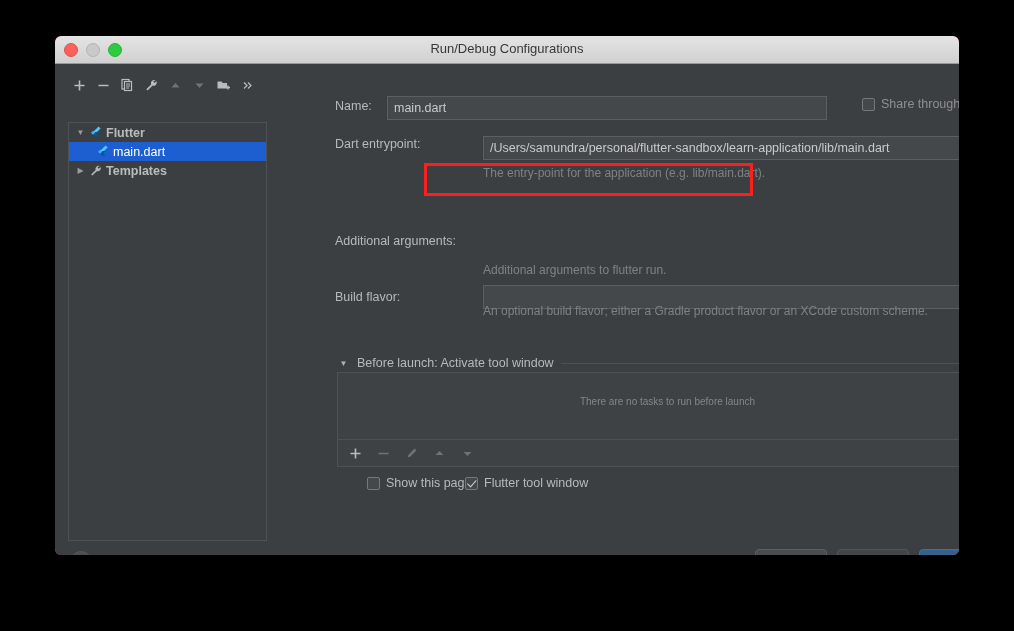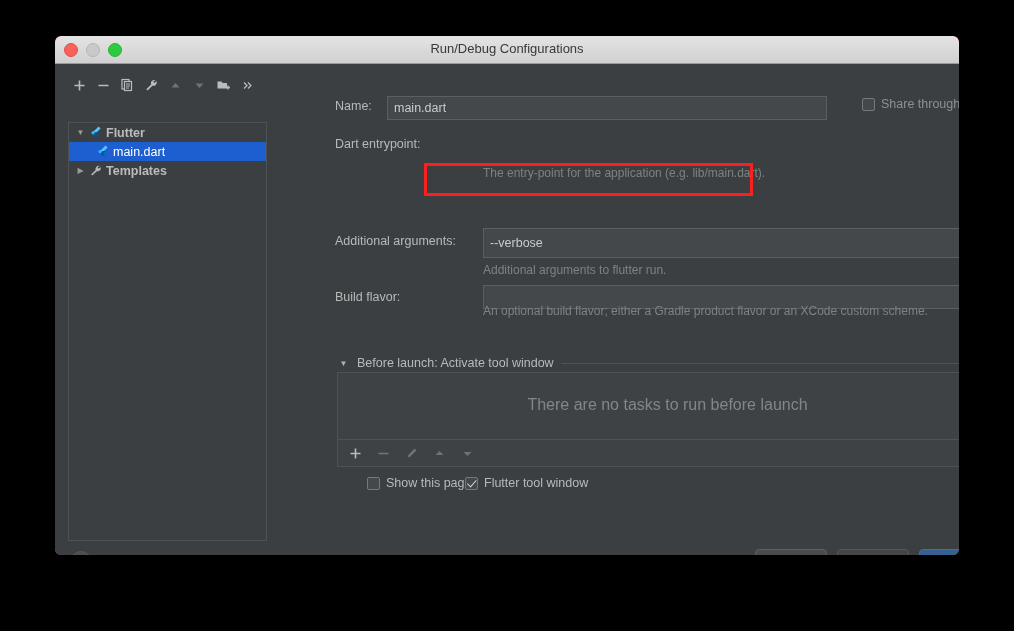--- a/index.html
+++ b/index.html
@@ -262,21 +262,21 @@
     height: 95px;
     box-sizing: border-box;
     background: #3f4244;
     border: 1px solid #4f5254;
   }
   .tasks-empty {
     position: absolute;
     left: 0; right: 0;
     top: 23px;
     text-align: center;
-    font-size: 16px;
+    font-size: 10px;
     color: #82868a;
   }
   .tasks-toolbar {
     position: absolute;
     left: 0;
     right: 0;
     bottom: 0;
     height: 26px;
     border-top: 1px solid #4f5254;
     display: flex;
@@ -432,27 +432,27 @@
         <div class="input" style="position:absolute; left:107px; top:32px; width:440px;">main.dart</div>
 
         <div class="row" style="left:582px; top:33px;">
           <span class="cb"></span>
           <span class="cb-label dim">Share through VCS</span>
         </div>
 
         <div class="row" style="left:55px; top:73px;">
           <span class="field-label">Dart entrypoint:</span>
         </div>
+        <div class="input" style="position:absolute; left:203px; top:72px; width:492px;">/Users/samundra/personal/flutter-sandbox/learn-application/lib/main.dart</div>
 
         <div class="hint" style="position:absolute; left:203px; top:102px;">The entry-point for the application (e.g. lib/main.dart).</div>
 
         <div class="row" style="left:55px; top:170px;">
           <span class="field-label">Additional arguments:</span>
         </div>
-        <div class="input" style="position:absolute; left:203px; top:164px; width:515px; height:30px; line-height:28px;">--verbose</div>
         <div class="hint" style="position:absolute; left:203px; top:199px;">Additional arguments to flutter run.</div>
 
         <div class="row" style="left:55px; top:226px;">
           <span class="field-label">Build flavor:</span>
         </div>
         <div class="input empty" style="position:absolute; left:203px; top:221px; width:515px;"></div>
         <div class="hint" style="position:absolute; left:203px; top:240px;">An optional build flavor; either a Gradle product flavor or an XCode custom scheme.</div>
 
         <div class="section-header">
           <span class="twisty" style="font-size:8px;color:#b0b3b4;">▼</span>

